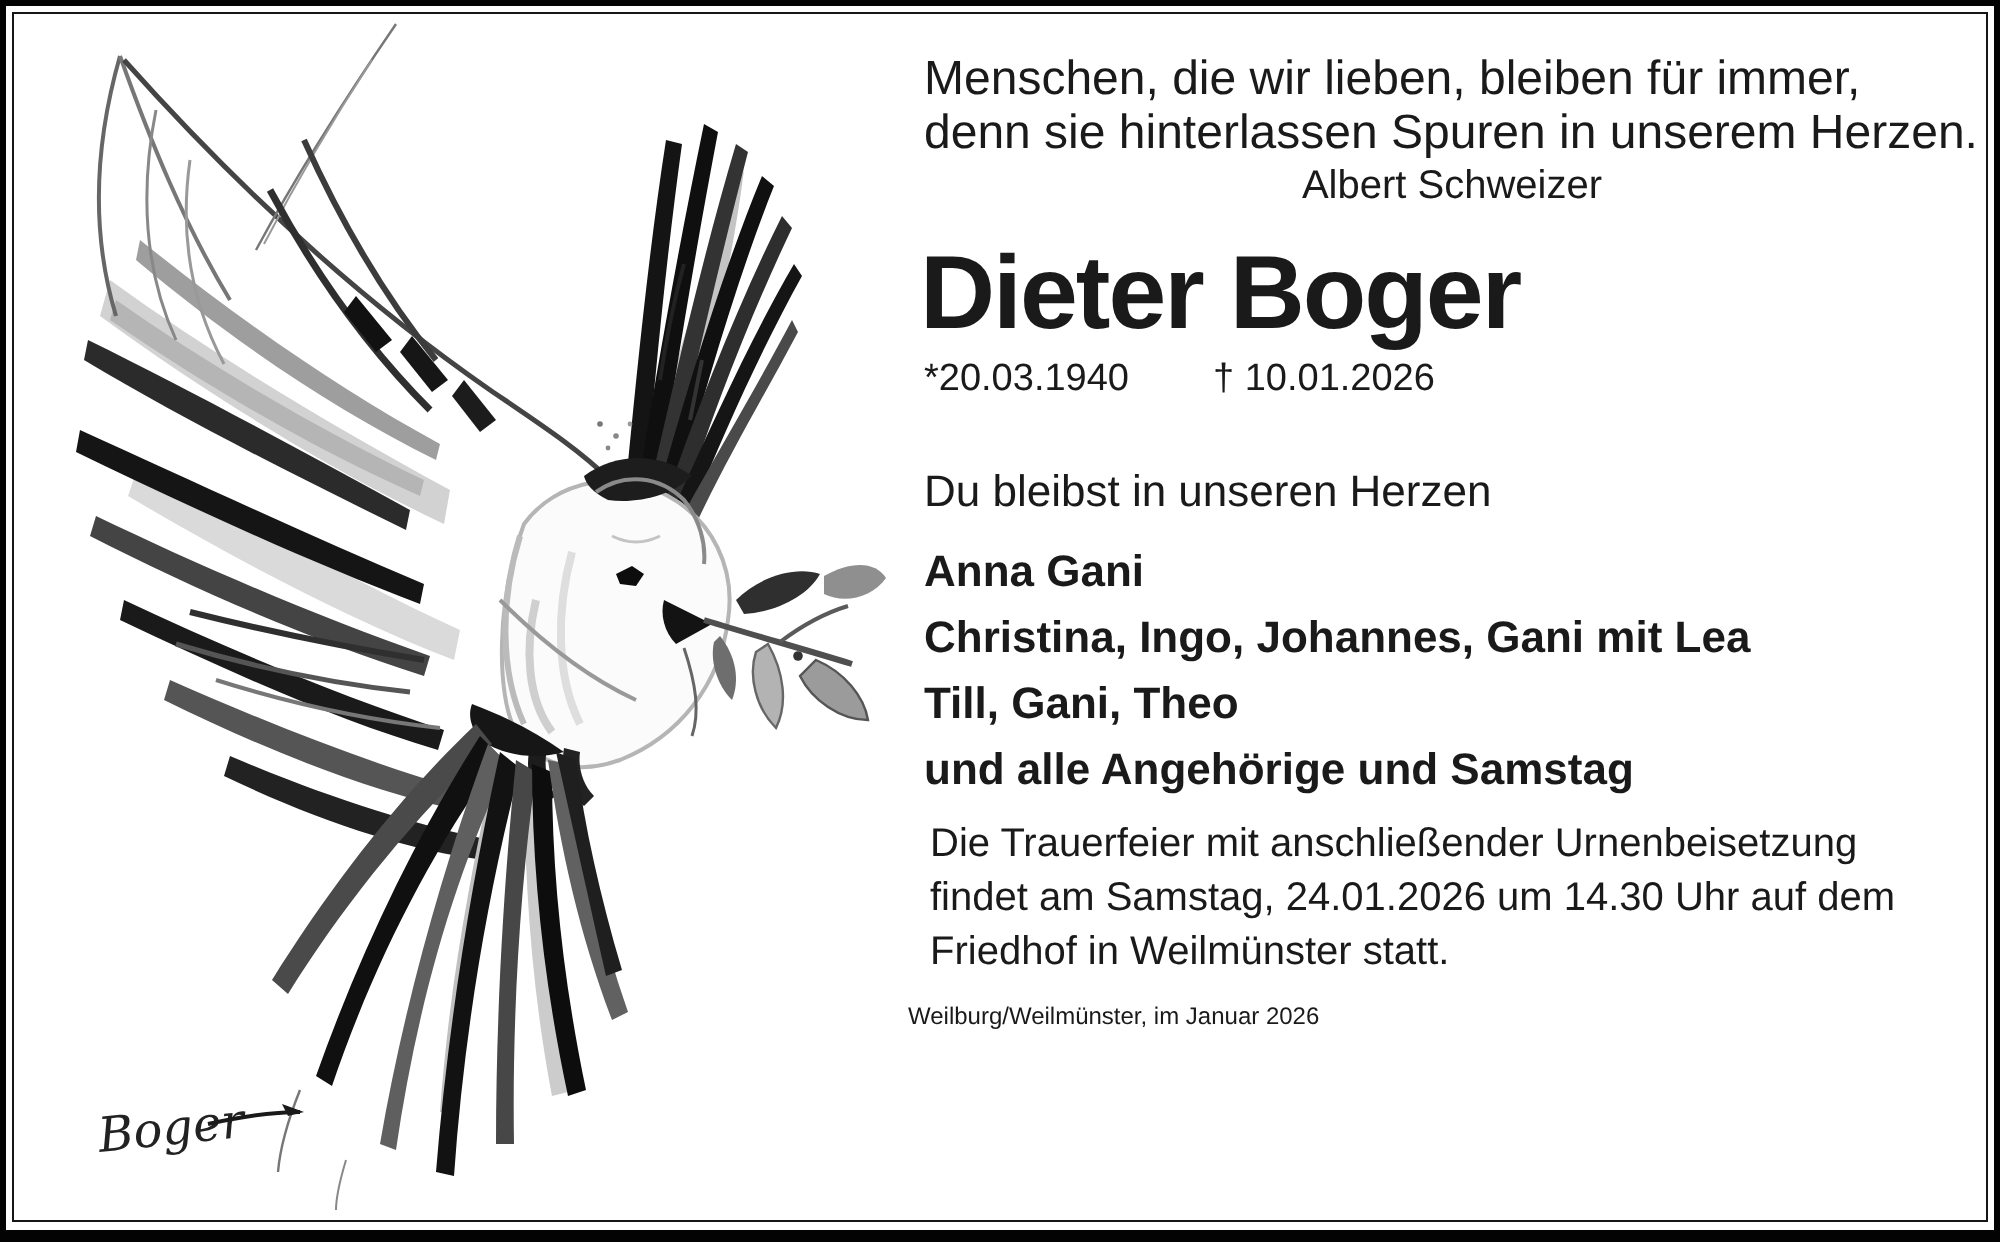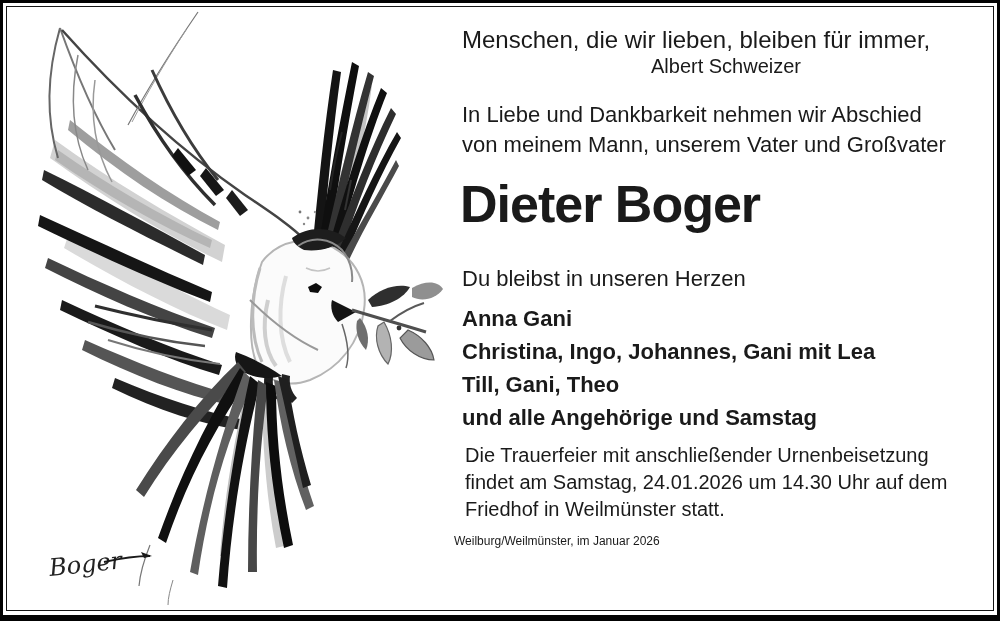--- a/index.html
+++ b/index.html
@@ -141,30 +141,30 @@
         <text x="50" y="576" transform="rotate(-6 50 576)" font-family="DejaVu Serif, serif" font-style="italic" font-size="24" fill="#222">Boger</text>
         <path d="M104,562 C122,558 138,556 150,556" stroke="#1a1a1a" stroke-width="2" fill="none"></path>
         <path d="M152,556 l-11,-4 l3,6 z" fill="#1a1a1a"></path>
       </g>
     </svg>
   </div>
 
   <div class="text-col">
     <div class="quote">
       <div>Menschen, die wir lieben, bleiben für immer,</div>
+      <div>denn sie hinterlassen Spuren in unserem Herzen.</div>
     </div>
     <div class="attribution">Albert Schweizer</div>
 
-    <div class="intro">
-      <div>In Liebe und Dankbarkeit nehmen wir Abschied</div>
-      <div>von meinem Mann, unserem Vater und Großvater</div>
-    </div>
 
     <div class="name">Dieter Boger</div>
 
+    <div class="dates">
+      <span class="birth">*20.03.1940</span><span>† 10.01.2026</span>
+    </div>
 
     <div class="remembrance">Du bleibst in unseren Herzen</div>
 
     <div class="mourners">
       <div>Anna Gani</div>
       <div>Christina, Ingo, Johannes, Gani mit Lea</div>
       <div>Till, Gani, Theo</div>
       <div>und alle Angehörige und Samstag</div>
     </div>
 

